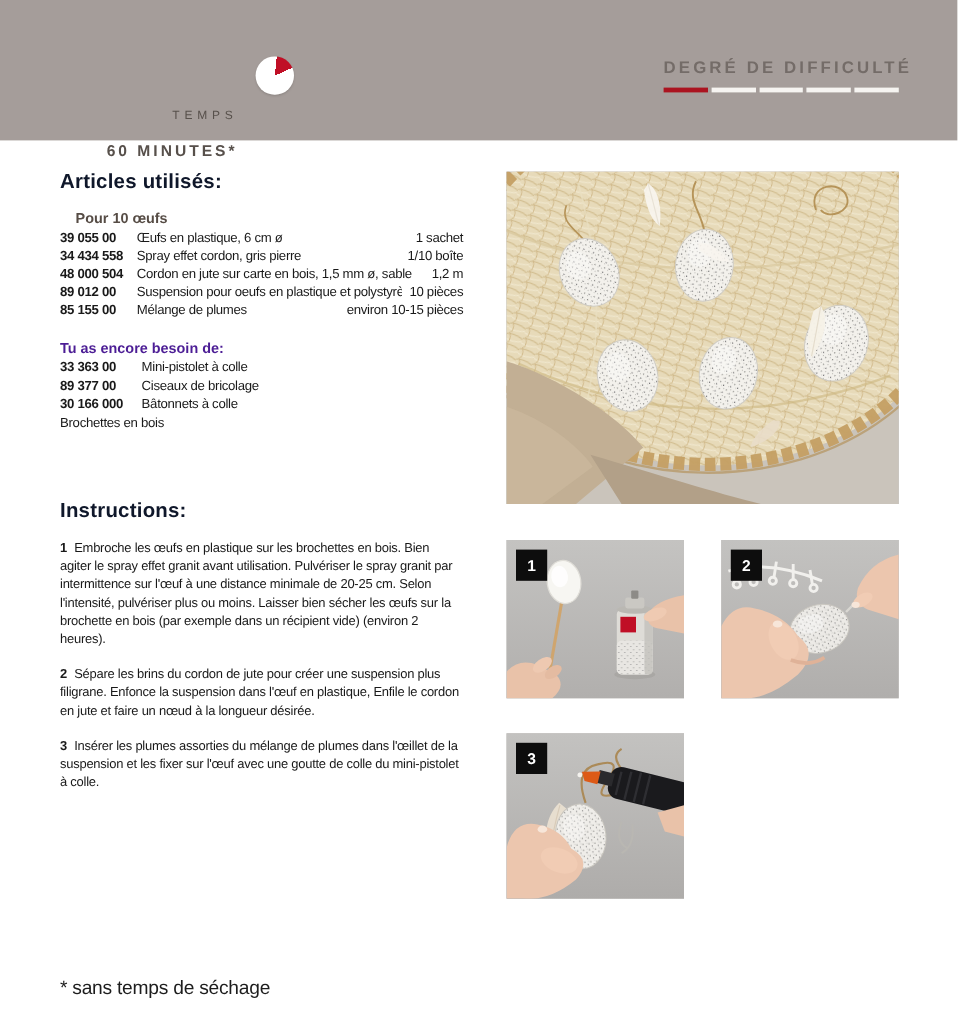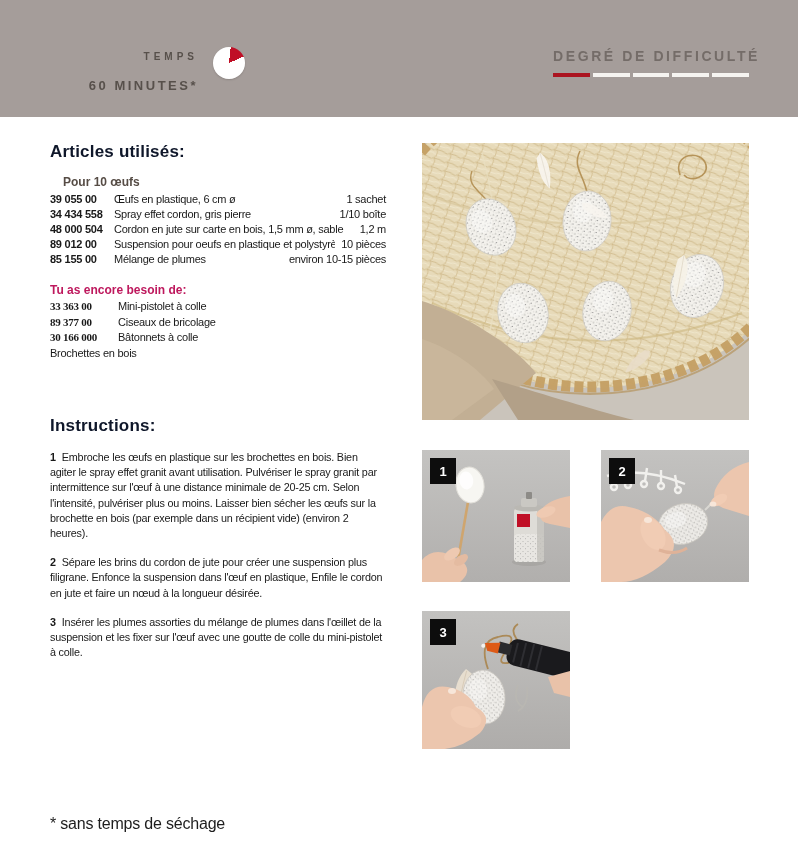--- a/index.html
+++ b/index.html
@@ -3,44 +3,44 @@
 <meta charset="utf-8">
 <style>
   html,body{margin:0;padding:0;}
   body{
     width:798px;height:858px;position:relative;background:#ffffff;
     font-family:"Liberation Sans",sans-serif;color:#191919;overflow:hidden;
   }
   
   .band{position:absolute;left:0;top:0;width:798px;height:117px;background:#a59d9a;}
   .time-block{position:absolute;left:60px;top:51px;width:138px;text-align:right;color:#57504b;}
-  .time-label{font-size:10px;font-weight:bold;letter-spacing:4px;}
+  .time-label{font-size:10px;font-weight:normal;letter-spacing:4px;margin-top:40px;}
   .time-value{font-size:13px;font-weight:bold;letter-spacing:2.5px;margin-top:16px;white-space:nowrap;}
   .clock{position:absolute;left:213px;top:47px;width:32px;height:32px;border-radius:50%;
     background:conic-gradient(from 6deg,#c00f26 0 60deg,#ffffff 60deg 360deg);
     box-shadow:0 1px 2px rgba(0,0,0,.15);}
   .diff-block{position:absolute;left:553px;top:48px;width:196px;}
   .diff-label{font-size:14px;font-weight:bold;letter-spacing:2.6px;color:#746c68;white-space:nowrap;}
   .diff-meter{display:flex;gap:3px;margin-top:9px;}
   .diff-bar{flex:1;height:4px;background:#f6f4f1;}
   .diff-bar.filled{background:#ab1420;}
   
   .left-col{position:absolute;left:50px;top:143px;width:336px;}
   h2{font-size:17px;line-height:17px;margin:0;color:#0f172a;letter-spacing:.2px;
      font-weight:bold;}
   .subtitle{font-size:12px;font-weight:bold;color:#564c45;margin-top:16px;line-height:13px;margin-left:13px;}
   .art-list{margin-top:3px;}
   .art-row{display:flex;font-size:11px;line-height:15px;letter-spacing:-.25px;white-space:nowrap;}
   .art-sku{width:64px;font-weight:bold;flex:none;}
   .art-name{flex:1;overflow:hidden;}
   .art-qty{flex:none;text-align:right;padding-left:6px;}
-  .also-title{font-size:12px;font-weight:bold;color:#be185d;margin-top:17px;line-height:13px;}
+  .also-title{font-size:12px;font-weight:bold;color:#4c1d95;margin-top:17px;line-height:13px;}
   .also-list{margin-top:2px;}
   .also-row{display:flex;font-size:11px;line-height:15.5px;letter-spacing:-.25px;}
-  .also-row .art-sku{width:68px;font-family:Liberation Serif, serif;}
+  .also-row .art-sku{width:68px;}
   .instr-title{margin-top:56px;}
   .step-par{font-size:10.8px;line-height:15.2px;letter-spacing:-.2px;margin:14px 0 0 0;}
   .step-par:first-of-type{margin-top:16px;}
   .step-num{font-weight:bold;margin-right:6px;}
   .footnote{position:absolute;left:50px;top:815px;font-size:16px;color:#1d1d1d;letter-spacing:-.2px;}
   
   .photo{position:absolute;overflow:hidden;background:#bdbbb8;}
   .photo svg{display:block;width:100%;height:100%;}
   .photo-main{left:422px;top:143px;width:327px;height:277px;}
   .photo-s1{left:422px;top:450px;width:148px;height:132px;}

